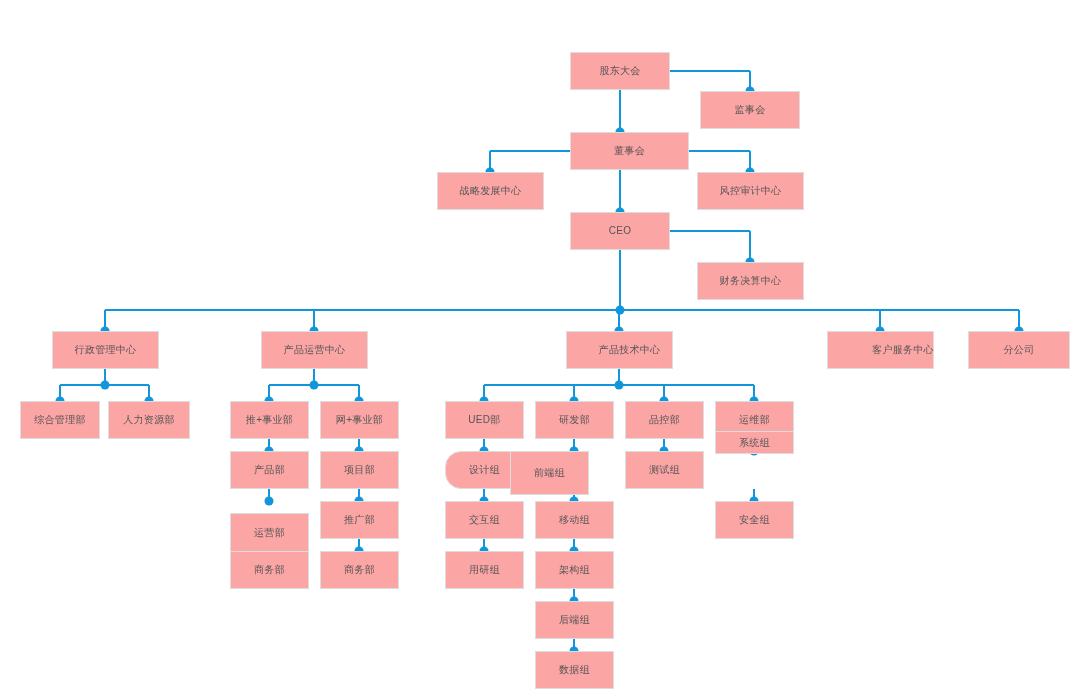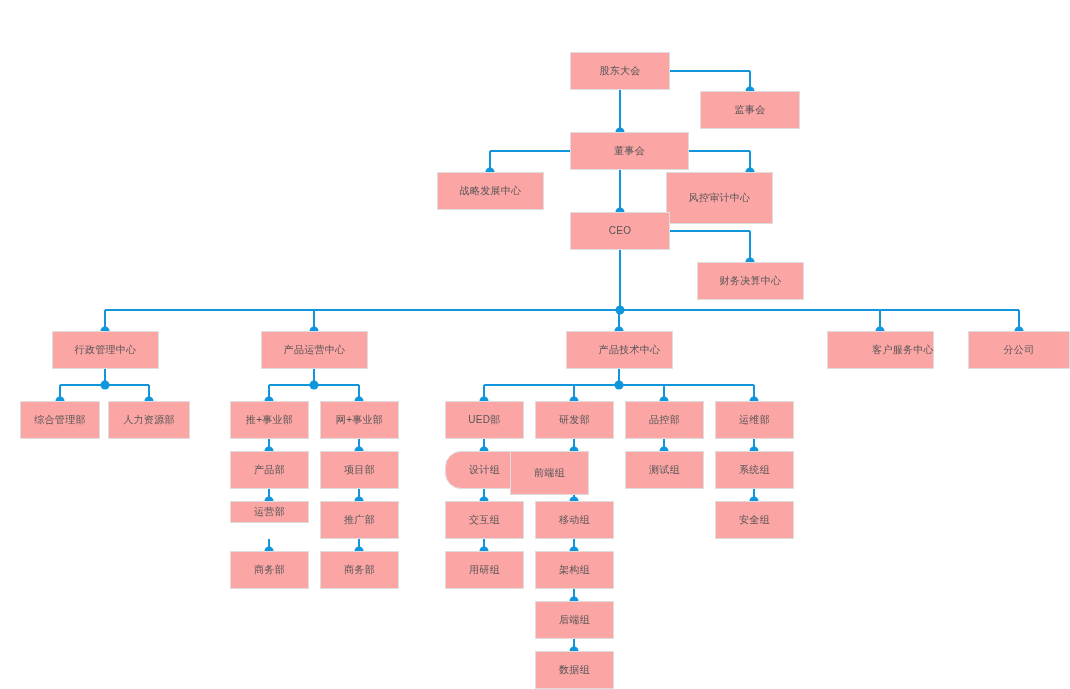--- a/index.html
+++ b/index.html
@@ -144,21 +144,21 @@
       </div>
       <div class="node" style="left: 700px; top: 91px; width: 100px; height: 38px;">
         <span class="node-label">监事会</span>
       </div>
       <div class="node" style="left: 570px; top: 132px; width: 119px; height: 38px;">
         <span class="node-label">董事会</span>
       </div>
       <div class="node" style="left: 437px; top: 172px; width: 107px; height: 38px;">
         <span class="node-label">战略发展中心</span>
       </div>
-      <div class="node" style="left: 666px; top: 172px; width: 107px; height: 52px;">
+      <div class="node" style="left: 697px; top: 172px; width: 107px; height: 38px;">
         <span class="node-label">风控审计中心</span>
       </div>
       <div class="node" style="left: 570px; top: 212px; width: 100px; height: 38px;">
         <span class="node-label">CEO</span>
       </div>
       <div class="node" style="left: 697px; top: 262px; width: 107px; height: 38px;">
         <span class="node-label">财务决算中心</span>
       </div>
       <div class="node" style="left: 52px; top: 331px; width: 107px; height: 38px;">
         <span class="node-label">行政管理中心</span>
@@ -186,21 +186,21 @@
       </div>
       <div class="node" style="left: 320px; top: 401px; width: 79px; height: 38px;">
         <span class="node-label">网+事业部</span>
       </div>
       <div class="node" style="left: 230px; top: 451px; width: 79px; height: 38px;">
         <span class="node-label">产品部</span>
       </div>
       <div class="node" style="left: 320px; top: 451px; width: 79px; height: 38px;">
         <span class="node-label">项目部</span>
       </div>
-      <div class="node" style="left: 230px; top: 501px; width: 79px; height: 22px;">
+      <div class="node" style="left: 230px; top: 513px; width: 79px; height: 40px;">
         <span class="node-label">运营部</span>
       </div>
       <div class="node" style="left: 320px; top: 501px; width: 79px; height: 38px;">
         <span class="node-label">推广部</span>
       </div>
       <div class="node" style="left: 230px; top: 551px; width: 79px; height: 38px;">
         <span class="node-label">商务部</span>
       </div>
       <div class="node" style="left: 320px; top: 551px; width: 79px; height: 38px;">
         <span class="node-label">商务部</span>
@@ -219,21 +219,21 @@
       </div>
       <div class="node" style="left: 445px; top: 451px; width: 79px; height: 38px; border-radius: 16px;">
         <span class="node-label">设计组</span>
       </div>
       <div class="node" style="left: 510px; top: 451px; width: 79px; height: 44px;">
         <span class="node-label">前端组</span>
       </div>
       <div class="node" style="left: 625px; top: 451px; width: 79px; height: 38px;">
         <span class="node-label">测试组</span>
       </div>
-      <div class="node" style="left: 715px; top: 451px; width: 79px; height: 38px;">
+      <div class="node" style="left: 715px; top: 431px; width: 79px; height: 23px;">
         <span class="node-label">系统组</span>
       </div>
       <div class="node" style="left: 445px; top: 501px; width: 79px; height: 38px;">
         <span class="node-label">交互组</span>
       </div>
       <div class="node" style="left: 535px; top: 501px; width: 79px; height: 38px;">
         <span class="node-label">移动组</span>
       </div>
       <div class="node" style="left: 715px; top: 501px; width: 79px; height: 38px;">
         <span class="node-label">安全组</span>

